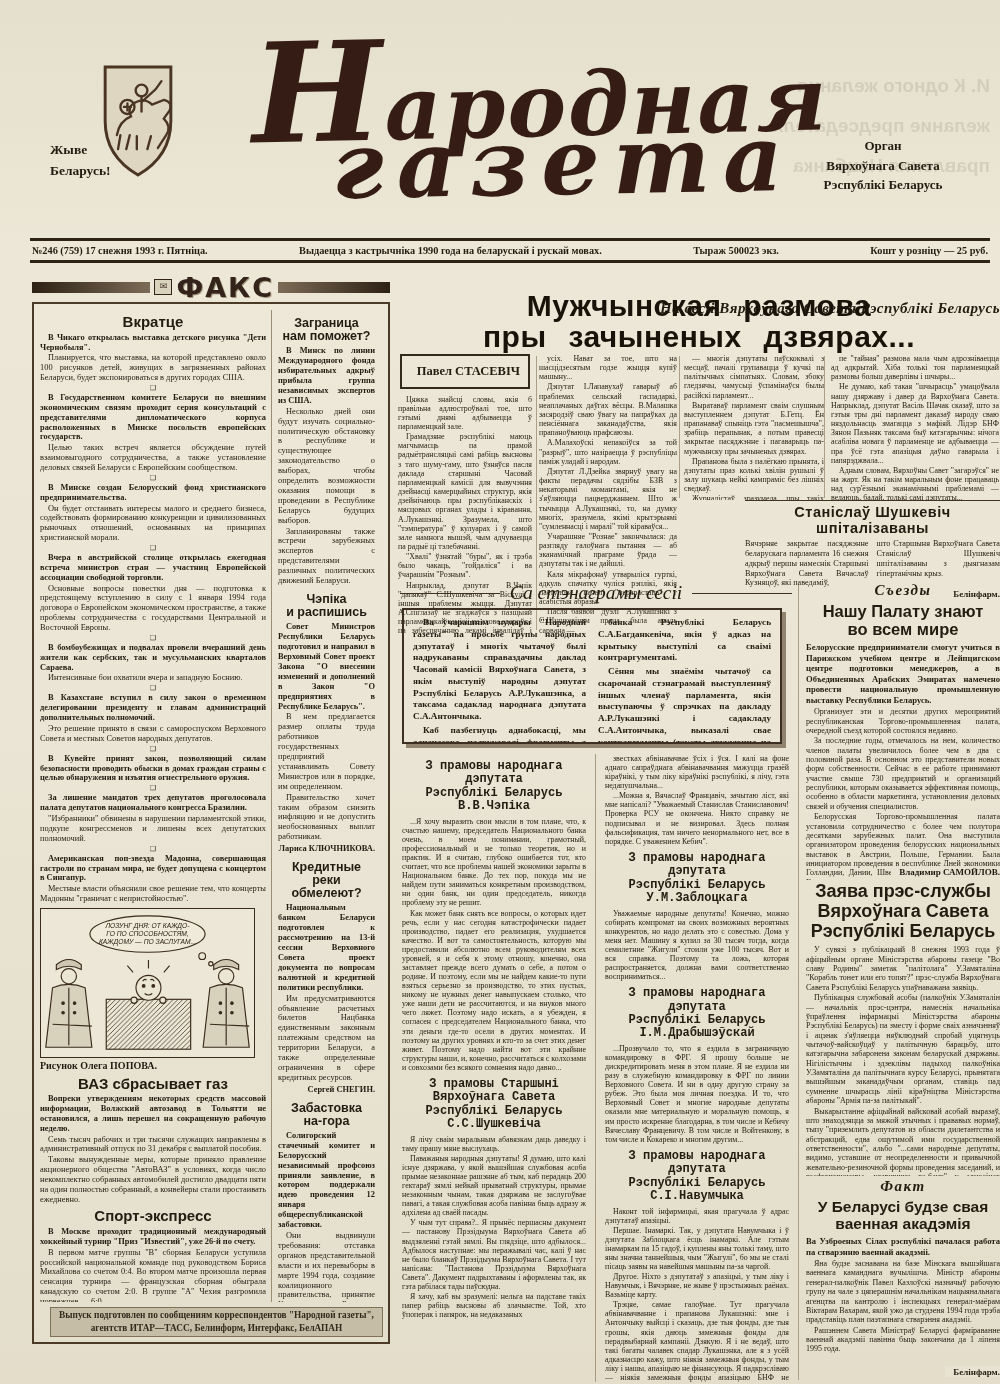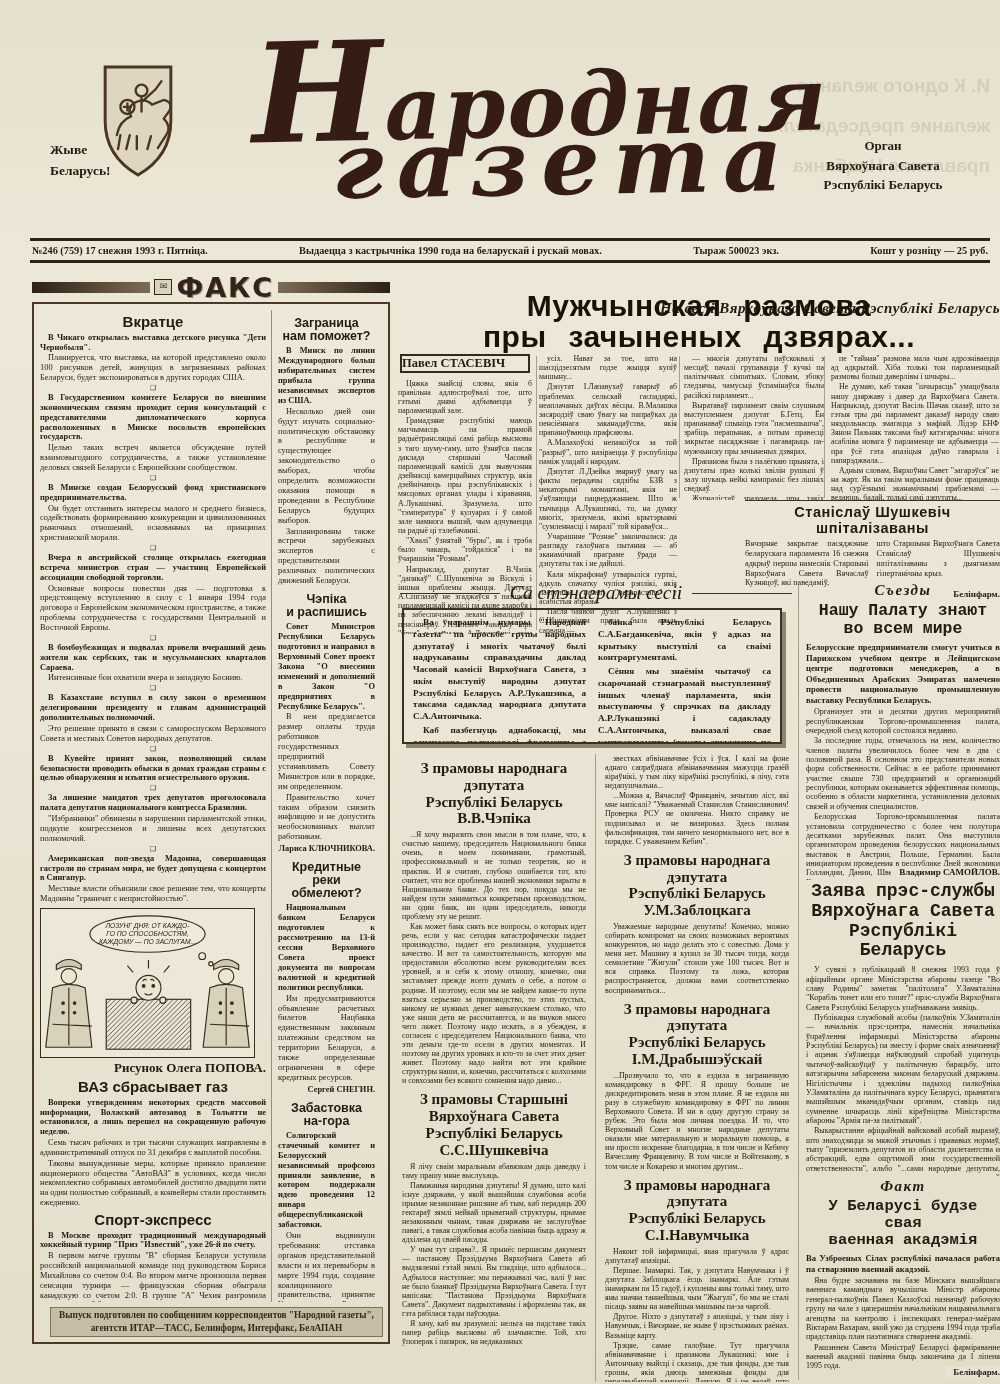--- a/index.html
+++ b/index.html
@@ -44,38 +44,38 @@
   .h3{font-size:12.5px;margin:7px 0 3px;}
   .lede{font-weight:bold;margin:0 0 1px;text-indent:8px;}
   .bt{margin:0 0 1px;text-indent:8px;}
   .bt:empty{display:none;margin:0;}
   .brief+.brief::before{content:"❑";display:block;text-align:center;font-size:7px;margin:1px 0;}
   .sig{text-align:right;font-weight:bold;margin:2px 0 3px;}
   .sig:empty{display:none;margin:0;}
   .pre{white-space:pre-line;}
   .cartoon{margin:4px 0 2px;padding:0;}
   .cartoon svg{display:block;border:1.5px solid #3a2b1c;background:#ece7d7;}
-  .ccap{text-align:right;font-weight:bold;font-size:13px;margin-top:2px;}
+  .ccap{font-weight:bold;font-size:10px;margin-top:2px;}
   .fax-footer{position:absolute;left:16px;right:5px;bottom:5px;height:30px;background:#c6bda6;
               border:1px solid #7d7158;font-weight:bold;font-size:9.3px;text-align:center;
               line-height:1.45;white-space:pre-line;padding-top:1px;box-sizing:border-box;color:#332a1c;}
   
   .kicker{position:absolute;left:398px;top:271px;width:602px;text-align:right;font-style:italic;
           font-weight:bold;font-size:15px;letter-spacing:.5px;margin-top:29px;}
   .headline{position:absolute;left:398px;top:291px;width:602px;text-align:center;
             font-family:"Liberation Sans","DejaVu Sans",sans-serif;font-weight:bold;font-size:30px;
             line-height:1.03;word-spacing:13px;letter-spacing:.5px;color:#191209;}
   .topcols{position:absolute;left:398px;top:354px;width:602px;height:280px;display:flex;gap:7px;}
   .tcol{overflow:hidden;font-size:7.9px;line-height:1.16;text-align:justify;}
   .c1{width:134px;height:280px;}
   .c2{width:138px;height:280px;}
   .c3{width:140px;height:146px;}
   .c4{width:168px;height:146px;}
   .jp{margin:0 0 1px;text-indent:8px;}
-  .byline-box{border:2px solid #342a1c;padding:0;margin:0 2px 6px;text-align:left;
+  .byline-box{border:2px solid #342a1c;padding:8px;margin:0 2px 6px;text-align:right;
               font-weight:bold;font-size:12.5px;}
   .vr{position:absolute;width:1px;background:#ab9f85;}
   .vr1{left:536px;top:356px;height:274px;}
   .vr2{left:679px;top:356px;height:142px;}
   .vr3{left:824px;top:356px;height:142px;}
   .vr4{left:798px;top:584px;height:796px;}
   .hosp{position:absolute;left:745px;top:500px;width:255px;border-top:1.5px solid #3f3223;padding-top:3px;}
   .hosp h2{font-family:"Liberation Sans",sans-serif;font-weight:bold;font-size:14.5px;margin:0 0 3px;
            text-align:center;letter-spacing:.5px;}
   .hosp-cols{display:flex;gap:8px;}
@@ -86,31 +86,31 @@
   .st-title::before,.st-title::after{content:"";flex:1;border-top:1.5px solid #3f3223;}
   .st-intro{position:absolute;left:402px;top:608px;width:380px;height:136px;border:2px solid #3d2f22;
             box-shadow:4px 4px 0 #90846e;padding:7px 9px;display:flex;gap:12px;box-sizing:border-box;
             font-weight:bold;font-size:9.2px;line-height:1.28;text-align:justify;overflow:hidden;
             background:rgba(255,255,255,.05);}
   .si-col{width:50%;}
   .si-col p{margin:0 0 2px;text-indent:10px;}
   .st-cols{position:absolute;left:402px;top:754px;width:388px;height:628px;display:flex;overflow:hidden;}
   .st-col{width:184px;overflow:hidden;font-size:7.9px;line-height:1.15;text-align:justify;}
   .st-col+.st-col{border-left:1px solid #a89b80;padding-left:9px;margin-left:9px;}
-  .st-h{font-family:Liberation Serif, serif;font-weight:bold;font-size:15px;line-height:1.12;
+  .st-h{font-family:Liberation Mono, monospace;font-weight:bold;font-size:12px;line-height:1.12;
         text-align:center;margin:6px 4px 3px;}
   .st-h:empty{display:none;margin:0;}
   
   .rc{position:absolute;left:806px;width:194px;overflow:hidden;}
   .rc-palata{top:582px;height:298px;}
   .rc-zayava{top:882px;height:294px;}
   .rc-fakt{top:1178px;height:202px;}
   .rc-label{font-style:italic;font-weight:bold;font-size:15px;text-align:center;letter-spacing:1.5px;
             margin:0 0 3px;}
-  .rc-title{font-family:Liberation Mono, monospace;font-weight:bold;text-align:center;
+  .rc-title{font-family:Liberation Sans, sans-serif;font-weight:bold;text-align:center;
             font-size:16.5px;line-height:1.1;margin:0 0 4px;}
   .rc-title.big{font-size:18px;}
   .rc-title.med{font-size:15.5px;}
   .rc-lede{font-weight:bold;font-size:8.6px;line-height:1.22;text-align:justify;margin:0 0 2px;}
   .rc p.bp{font-size:8px;line-height:1.17;text-align:justify;margin:0 0 1px;text-indent:8px;}
   .rc .sig{position:absolute;right:0;bottom:0;background:#e7e2d1;padding:1px 0 0 8px;font-size:9px;}
 </style>
 </head>
 <body>
 
@@ -264,21 +264,21 @@
             </div>
           </div>
 
       </div>
       <div class="fcolB">
           <article class="sidebar-art">
             <h3 class="hs h3">
               <div>Заграница</div>
               <div>нам поможет?</div>
             </h3>
-            <p class="lede">В Минск по линии Международного больш избирательных систем прибыла группа независимых экспертов из США.</p>
+            <p class="lede">В Минск по линии Международного фонда избирательных адкрыў прибыла группа независимых экспертов из США.</p>
             <div>
               <p class="bt">Несколько дней они будут изучать социально-политическую обстановку в республике и существующее законодательство о выборах, чтобы определить возможности оказания помощи в проведении в Республике Беларусь будущих выборов.</p>
               <p class="bt">Запланированы также встречи зарубежных экспертов с представителями различных политических движений Беларуси.</p>
             </div>
           </article>
           <article class="sidebar-art">
             <h3 class="hs h3">
               <div>Чэпіка</div>
               <div>и распишись</div>
             </h3>

